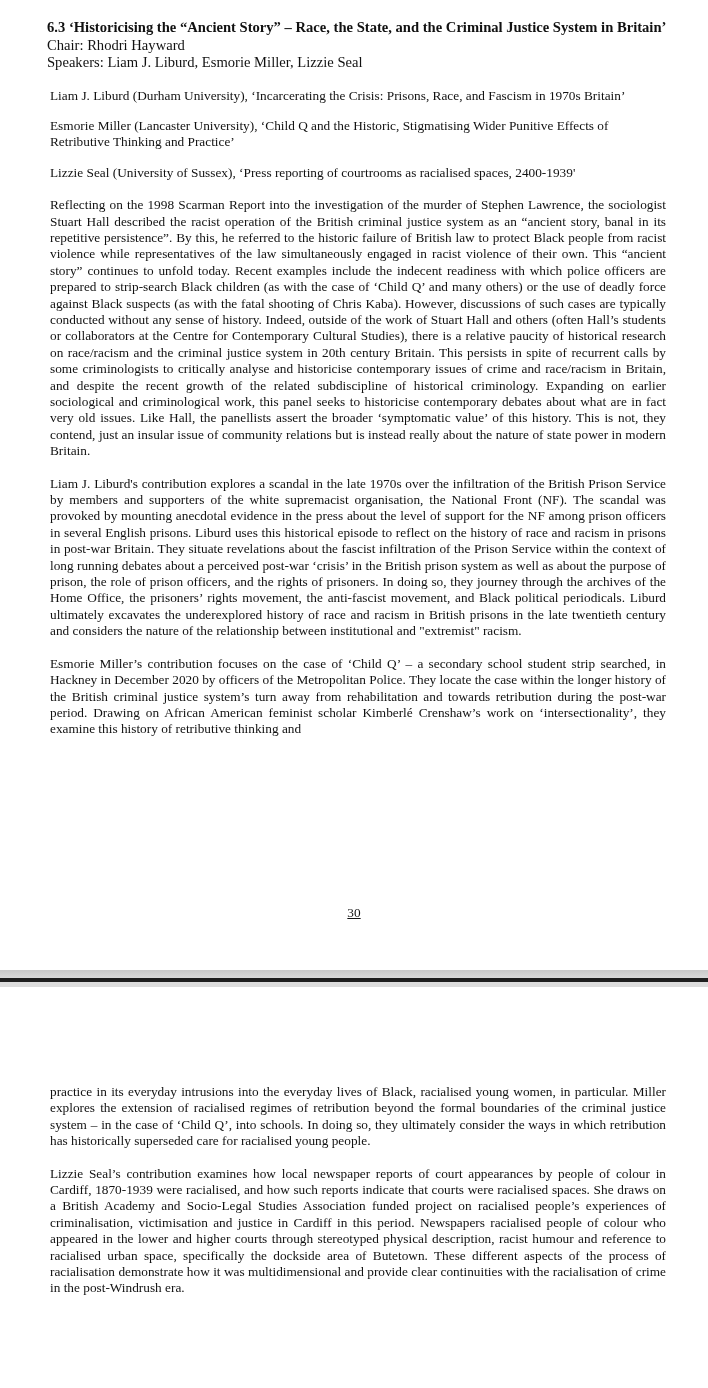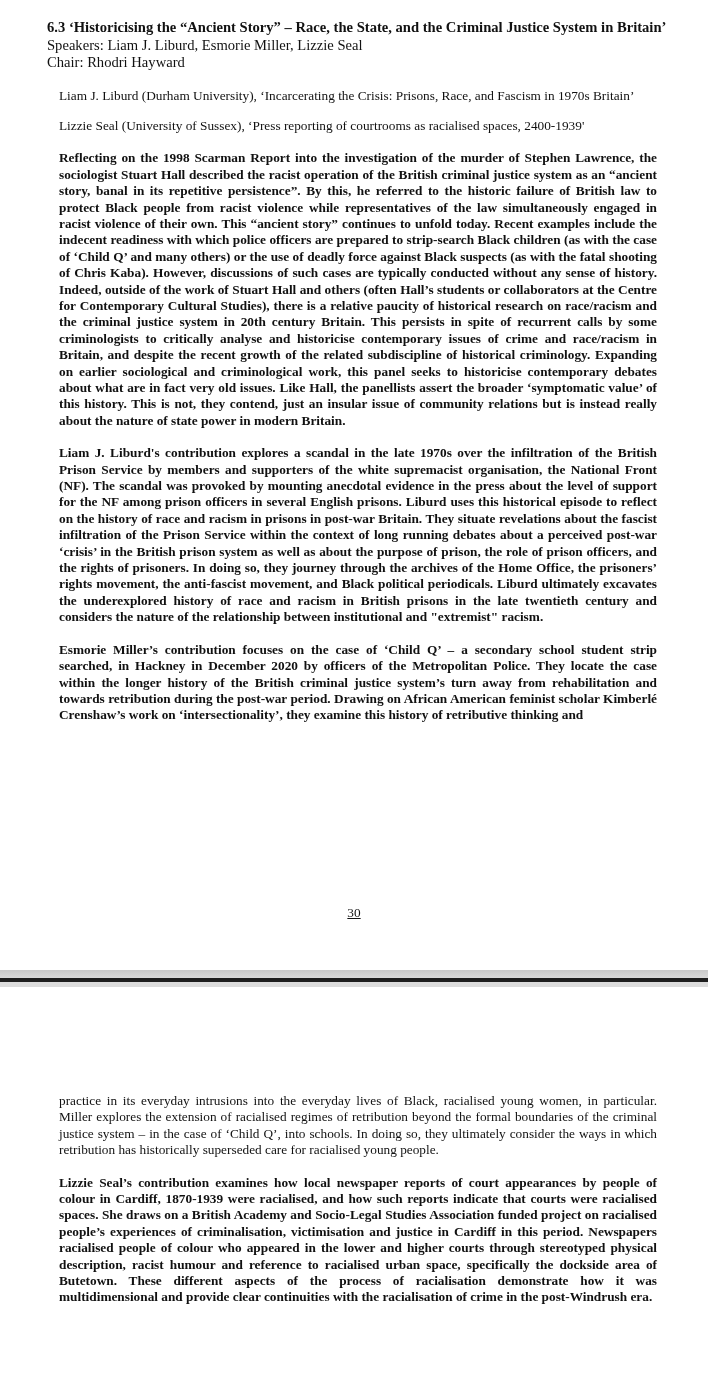--- a/index.html
+++ b/index.html
@@ -4,39 +4,40 @@
   <style>
     html, body { margin: 0; padding: 0; background: #ffffff; }
     body { width: 708px; height: 1388px; position: relative; overflow: hidden;
            font-family: "Liberation Serif", "DejaVu Serif", serif; color: #111; }
     .page { position: absolute; left: 0; width: 708px; background: #fff; }
     .page1 { top: 0; height: 1228px; border-radius: 28px; }
     .page2 { top: 987px; height: 470px; }
     .content { position: absolute; left: 47px; width: 622px; font-size: 13.3px; line-height: 16.4px; }
     .title { font-weight: bold; font-size: 14.6px; line-height: 17.5px; margin: 0; }
     .meta { margin: 0; font-size: 14.6px; line-height: 17.5px; }
-    p { margin: 12px; }
+    p { margin: 3px; }
     .talk { margin-top: 14px; }
-    .para { text-align: justify; margin-top: 16px; font-weight: bold; }
+    .para { text-align: justify; margin-top: 16px; }
     .page-number { position: absolute; top: 905px; left: 0; width: 708px; text-align: center; font-size: 13.3px; text-decoration: underline; }
     .separator { position: absolute; top: 970px; left: 0; width: 708px; height: 17px; }
     .sep-top { height: 8px; background: linear-gradient(#c9c9c9, #dadada); }
     .sep-dark { height: 4px; background: #1e1e1e; }
     .sep-bottom { height: 5px; background: #dcdcdc; }
   </style>
 </head>
 <body>
 
 <div class="page page1">
   <div class="content" style="top:19px;">
     <p class="title">6.3 ‘Historicising the “Ancient Story” – Race, the State, and the Criminal Justice System in Britain’</p>
+    <p class="meta">Chair: Rhodri Hayward</p>
     <p class="meta">Speakers: Liam J. Liburd, Esmorie Miller, Lizzie Seal</p>
-    <p class="meta">Chair: Rhodri Hayward</p>
 
     <p class="talk" style="margin-top:16px;">Liam J. Liburd (Durham University), ‘Incarcerating the Crisis: Prisons, Race, and Fascism in 1970s Britain’</p>
+    <p class="talk">Esmorie Miller (Lancaster University), ‘Child Q and the Historic, Stigmatising Wider Punitive Effects of Retributive Thinking and Practice’</p>
     <p class="talk">Lizzie Seal (University of Sussex), ‘Press reporting of courtrooms as racialised spaces, 2400-1939'</p>
 
     <p class="para">Reflecting on the 1998 Scarman Report into the investigation of the murder of Stephen Lawrence, the sociologist Stuart Hall described the racist operation of the British criminal justice system as an “ancient story, banal in its repetitive persistence”. By this, he referred to the historic failure of British law to protect Black people from racist violence while representatives of the law simultaneously engaged in racist violence of their own. This “ancient story” continues to unfold today. Recent examples include the indecent readiness with which police officers are prepared to strip-search Black children (as with the case of ‘Child Q’ and many others) or the use of deadly force against Black suspects (as with the fatal shooting of Chris Kaba). However, discussions of such cases are typically conducted without any sense of history. Indeed, outside of the work of Stuart Hall and others (often Hall’s students or collaborators at the Centre for Contemporary Cultural Studies), there is a relative paucity of historical research on race/racism and the criminal justice system in 20th century Britain. This persists in spite of recurrent calls by some criminologists to critically analyse and historicise contemporary issues of crime and race/racism in Britain, and despite the recent growth of the related subdiscipline of historical criminology. Expanding on earlier sociological and criminological work, this panel seeks to historicise contemporary debates about what are in fact very old issues. Like Hall, the panellists assert the broader ‘symptomatic value’ of this history. This is not, they contend, just an insular issue of community relations but is instead really about the nature of state power in modern Britain.</p>
     <p class="para">Liam J. Liburd's contribution explores a scandal in the late 1970s over the infiltration of the British Prison Service by members and supporters of the white supremacist organisation, the National Front (NF). The scandal was provoked by mounting anecdotal evidence in the press about the level of support for the NF among prison officers in several English prisons. Liburd uses this historical episode to reflect on the history of race and racism in prisons in post-war Britain. They situate revelations about the fascist infiltration of the Prison Service within the context of long running debates about a perceived post-war ‘crisis’ in the British prison system as well as about the purpose of prison, the role of prison officers, and the rights of prisoners. In doing so, they journey through the archives of the Home Office, the prisoners’ rights movement, the anti-fascist movement, and Black political periodicals. Liburd ultimately excavates the underexplored history of race and racism in British prisons in the late twentieth century and considers the nature of the relationship between institutional and "extremist" racism.</p>
     <p class="para">Esmorie Miller’s contribution focuses on the case of ‘Child Q’ – a secondary school student strip searched, in Hackney in December 2020 by officers of the Metropolitan Police. They locate the case within the longer history of the British criminal justice system’s turn away from rehabilitation and towards retribution during the post-war period. Drawing on African American feminist scholar Kimberlé Crenshaw’s work on ‘intersectionality’, they examine this history of retributive thinking and</p>
   </div>
   <div class="page-number">30</div>
 </div>
 
 <div class="separator">

